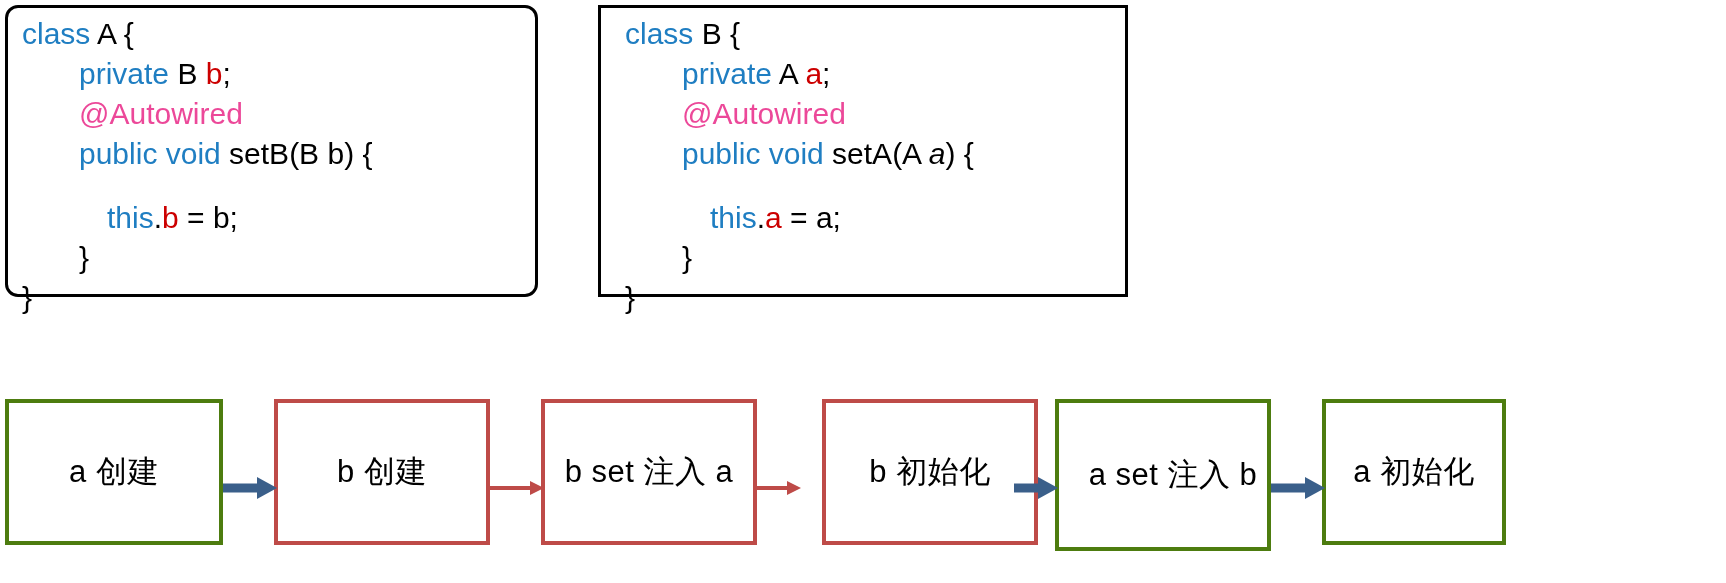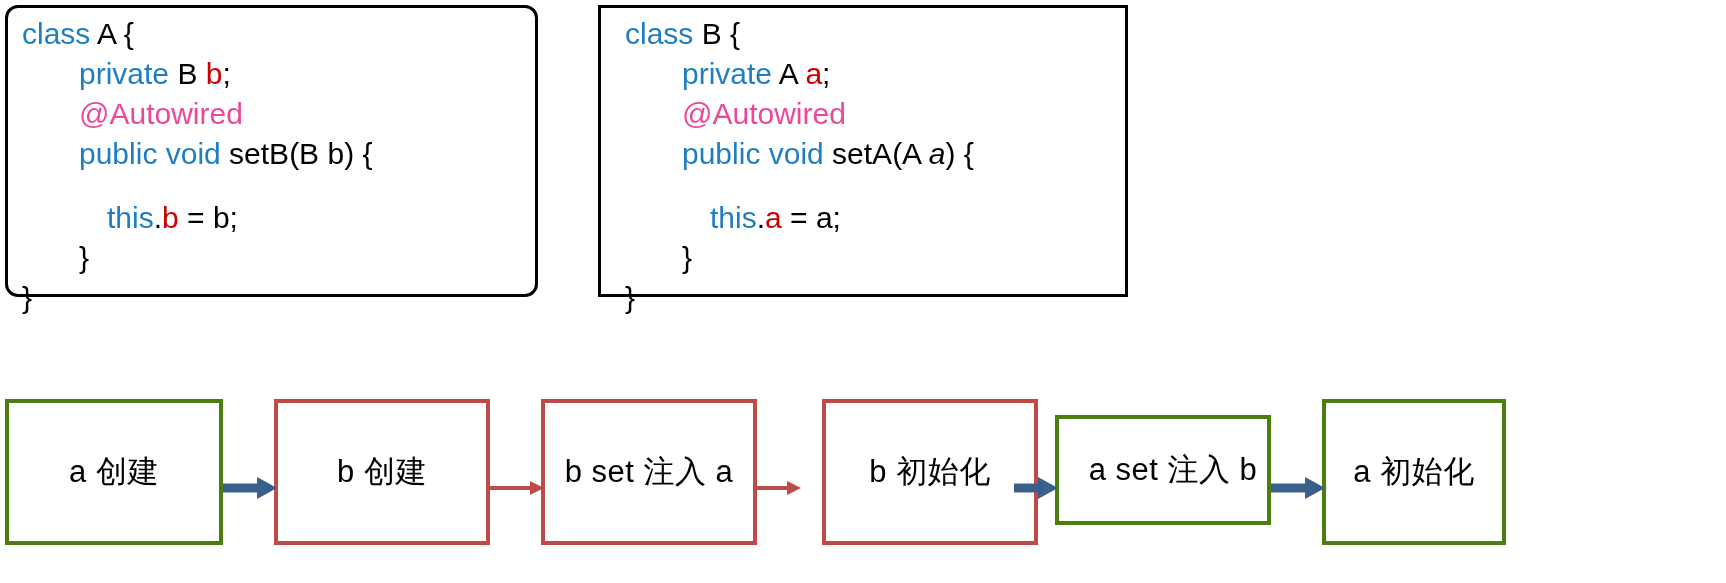--- a/index.html
+++ b/index.html
@@ -61,21 +61,21 @@
     color: #000000;
     letter-spacing: 0.5px;
   }
   .flow-box.blue { border: 4px solid #4d7c0f; }
   .flow-box.red  { border: 4px solid #BE4B48; }
 
   #flow-box-0 { left: 5px;    top: 4px;  width: 218px; height: 146px; }
   #flow-box-1 { left: 274px;  top: 4px;  width: 216px; height: 146px; }
   #flow-box-2 { left: 541px;  top: 4px;  width: 216px; height: 146px; }
   #flow-box-3 { left: 798px;  top: 4px;  width: 216px; height: 146px; margin-left: 24px; }
-  #flow-box-4 { left: 1055px; top: 20px;  width: 216px; height: 110px; padding-left: 20px; }
+  #flow-box-4 { left: 1055px; top: 4px;  width: 216px; height: 152px; padding-left: 20px; }
   #flow-box-5 { left: 1322px; top: 4px;  width: 184px; height: 146px; }
 
   
   .flow-arrow {
     position: absolute;
     top: 80px;
     height: 26px;
   }
   .flow-arrow svg { display: block; }
 

